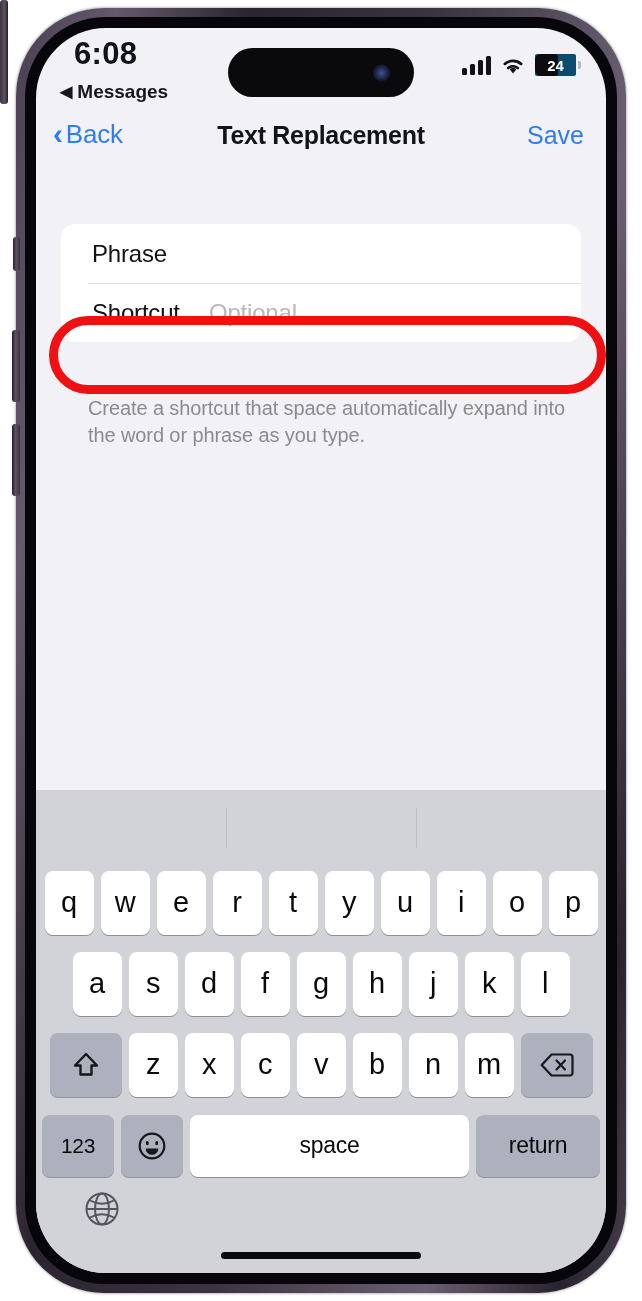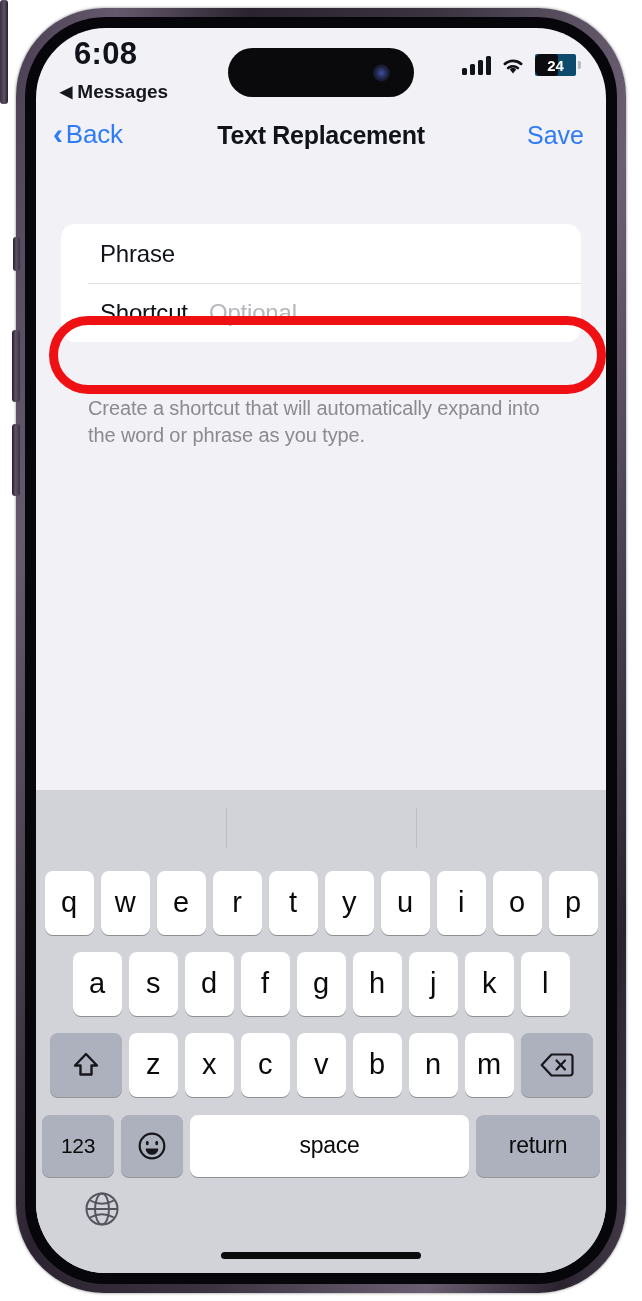--- a/index.html
+++ b/index.html
@@ -120,21 +120,21 @@
   
   #form-section {
     position: absolute; left: 25px; top: 196px;
     width: 520px; border-radius: 14px; background: #ffffff; overflow: hidden;
   }
   .form-row { position: relative; height: 59px; display: flex; align-items: center; }
   .form-row + .form-row::before {
     content: ""; position: absolute; left: 27px; right: 0; top: 0; height: 1px; background: #dededf;
   }
   .row-label {
-    width: 148px; padding-left: 39px;
+    width: 148px; padding-left: 31px;
     font-size: 24px; color: #11131a; letter-spacing: -.2px;
   }
   .row-value { font-size: 24px; color: #11131a; letter-spacing: -.2px; }
   .row-value.placeholder { color: #b6b6bb; }
 
   #footer-note {
     position: absolute; left: 52px; top: 367px; width: 480px;
     font-size: 20px; line-height: 27px; color: #8a8a8f; letter-spacing: -.1px;
   }
 
@@ -251,21 +251,21 @@
     <div id="form-section">
       <div class="form-row">
         <div class="row-label">Phrase</div>
       </div>
       <div class="form-row">
         <div class="row-label">Shortcut</div>
         <div class="row-value placeholder">Optional</div>
       </div>
     </div>
 
-    <div id="footer-note">Create a shortcut that will automatically expand into the word or phrase as you type.</div>
+    <div id="footer-note">Create a shortcut that space automatically expand into the word or phrase as you type.</div>
 
     <div id="highlight-oval" style="border-color: rgb(238, 16, 19);"></div>
 
     <div id="keyboard">
 
       <div id="predictive-bar">
         <div class="divider d1"></div>
         <div class="divider d2"></div>
       </div>
 

